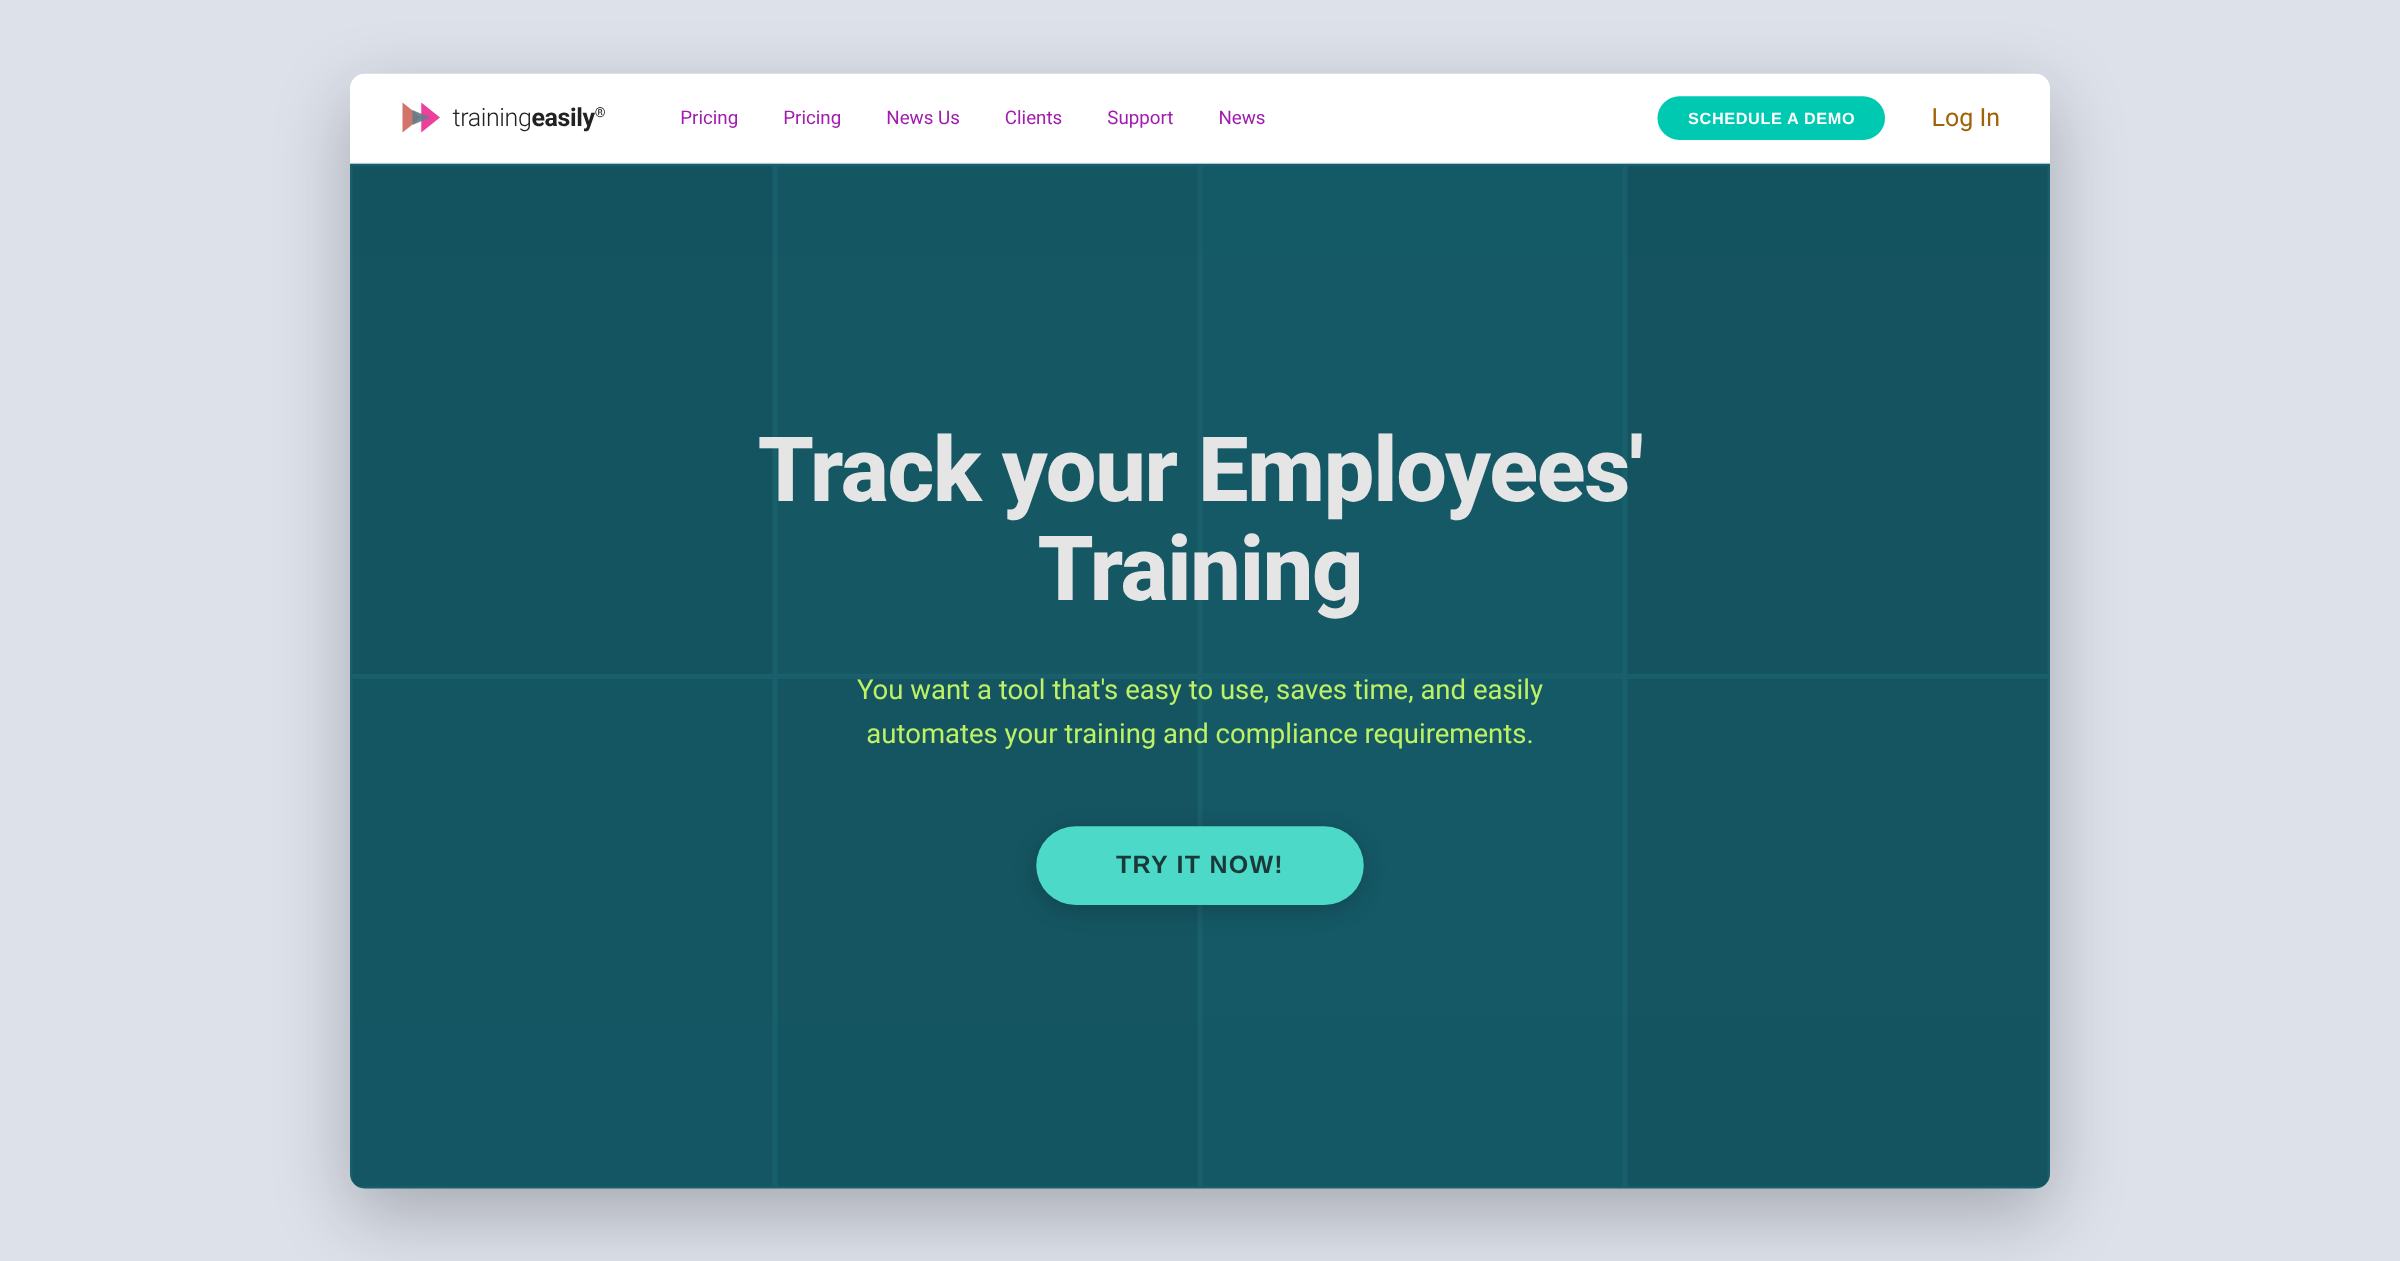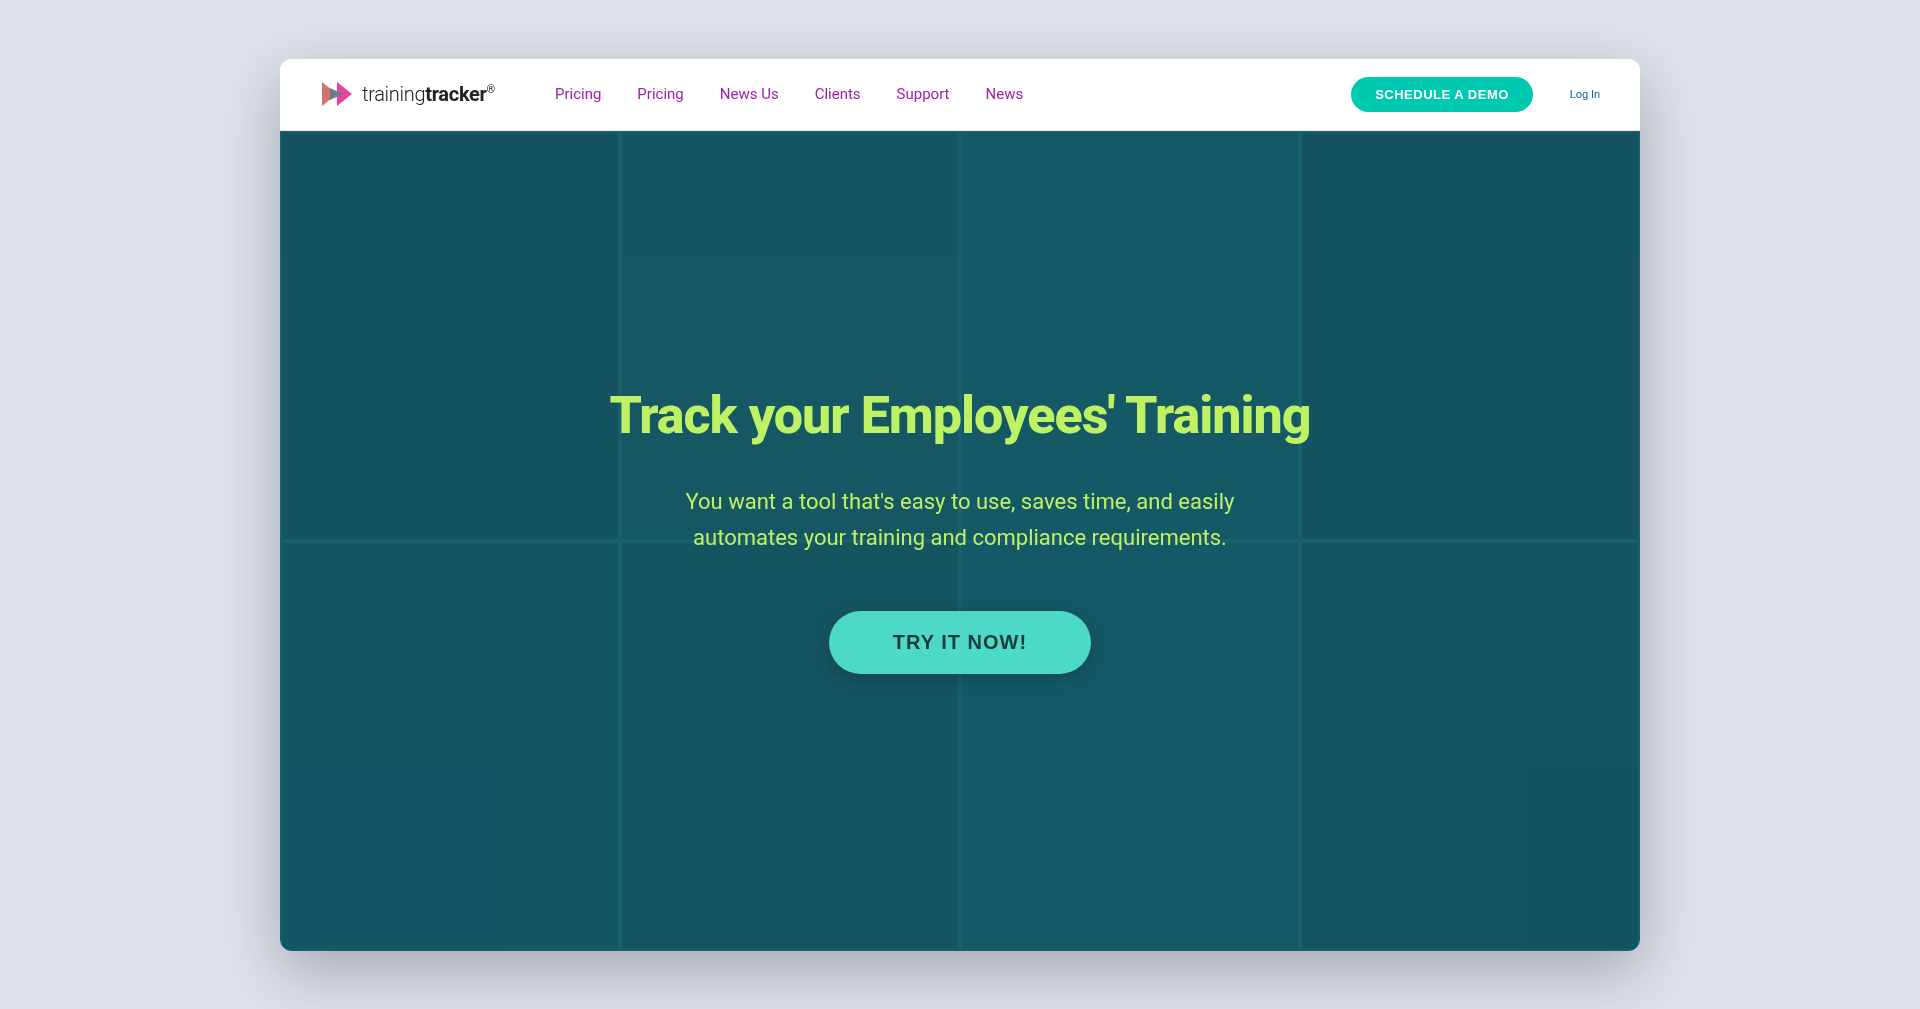--- a/index.html
+++ b/index.html
@@ -80,22 +80,22 @@
       border-radius: 25px;
       padding: 10px 24px;
       font-size: 13px;
       font-weight: 700;
       letter-spacing: 0.5px;
       cursor: pointer;
       text-transform: uppercase;
     }
 
     .login-link {
-      font-size: 11px;
-      color: #0369a1;
+      font-size: 20px;
+      color: #a16207;
       cursor: pointer;
       text-decoration: none;
     }
 
     
     .hero {
       position: relative;
       background-color: #1a5f6a;
       min-height: 820px;
       display: flex;
@@ -132,23 +132,23 @@
     .hero-bg-cell:nth-child(8) { background: #0c4252; }
 
     .hero-content {
       position: relative;
       z-index: 2;
       text-align: center;
       max-width: 820px;
     }
 
     .hero-title {
-      font-size: 52px;
+      font-size: 72px;
       font-weight: 800;
-      color: #bef264;
+      color: #e5e5e5;
       line-height: 1.1;
       margin-bottom: 40px;
       letter-spacing: -1px;
     }
 
     .hero-subtitle {
       font-size: 22px;
       font-weight: 400;
       color: #bef264;
       line-height: 1.6;
@@ -187,21 +187,21 @@
   <nav class="navbar">
 
     <a class="logo-area" href="#">
 
       <svg class="logo-icon" viewBox="0 0 34 28" xmlns="http://www.w3.org/2000/svg">
         <polygon points="17,2 32,14 17,26" fill="#e91e8c" opacity="0.85"></polygon>
         <polygon points="2,2 17,14 2,26" fill="#c0392b" opacity="0.7"></polygon>
         <polygon points="10,8 24,14 10,20" fill="#607d8b" opacity="0.9"></polygon>
       </svg>
       <span class="logo-text">
-        <span class="light">training</span><span class="bold">tracker</span><span class="trademark">®</span>
+        <span class="light">training</span><span class="bold">easily</span><span class="trademark">®</span>
       </span>
     </a>
 
     <div class="nav-links">
       <a class="nav-link">Pricing</a>
       <a class="nav-link">Pricing</a>
       <a class="nav-link">News Us</a>
       <a class="nav-link">Clients</a>
       <a class="nav-link">Support</a>
       <a class="nav-link">News</a>

